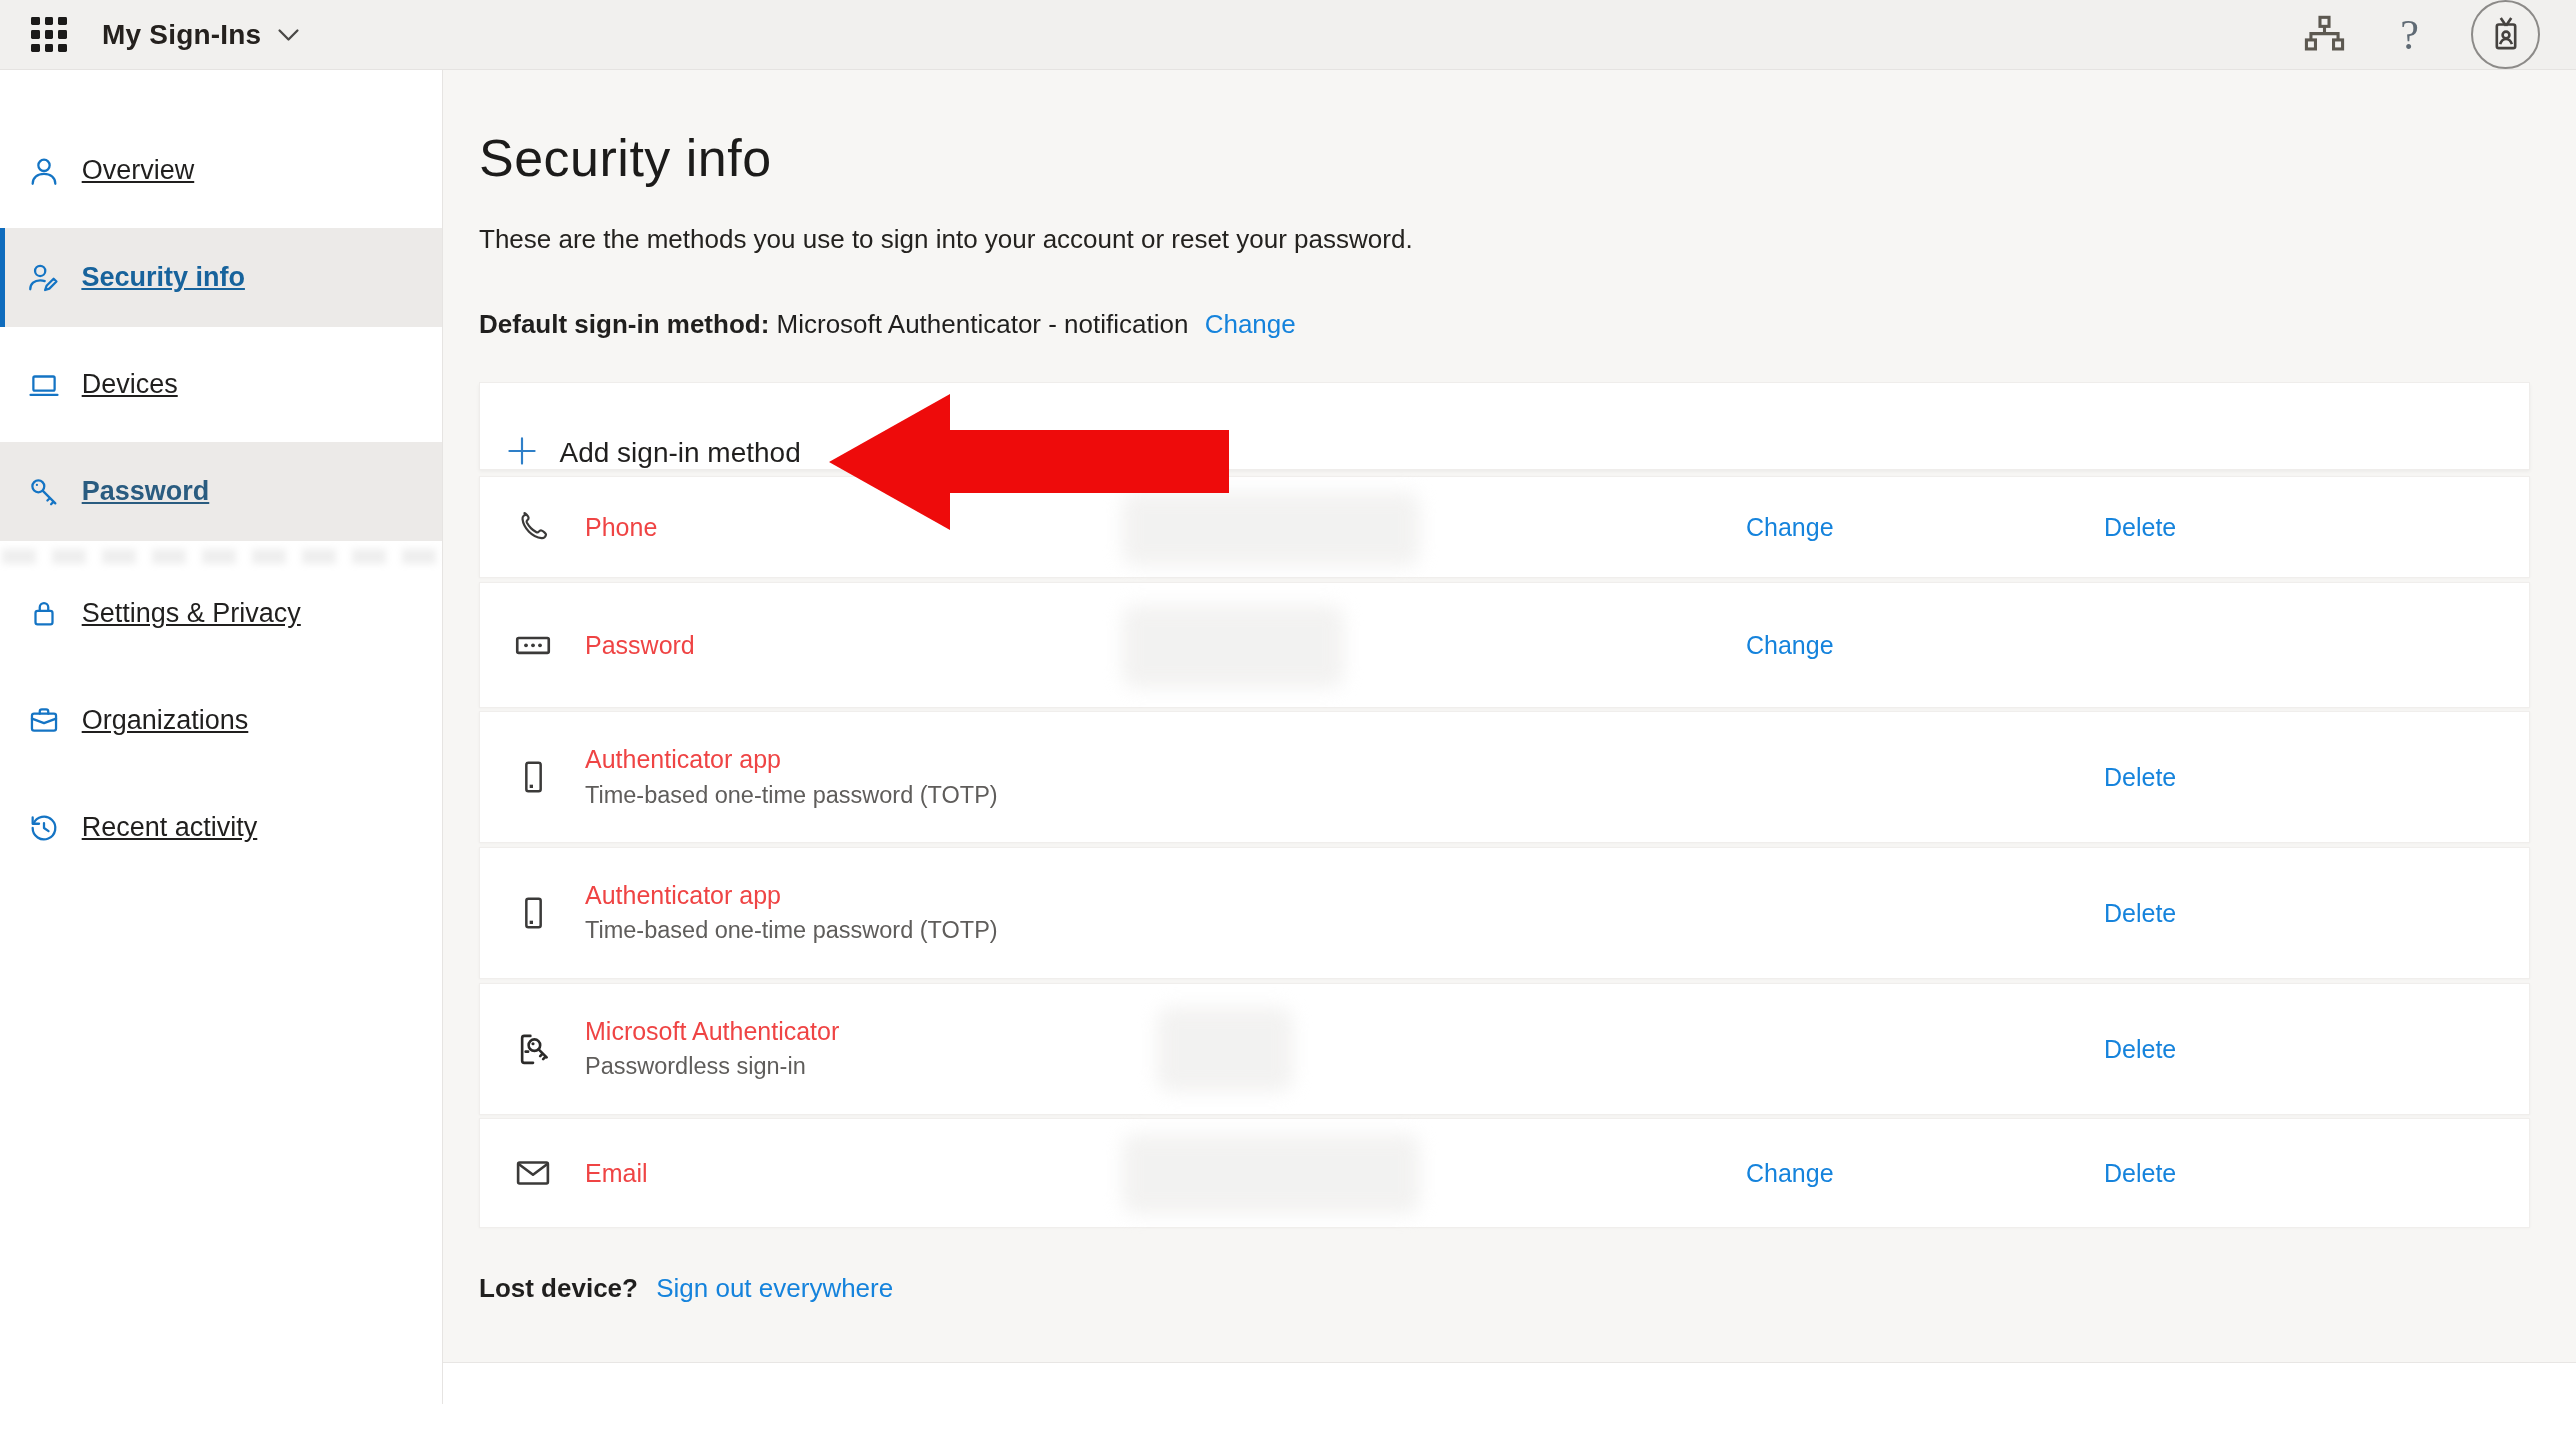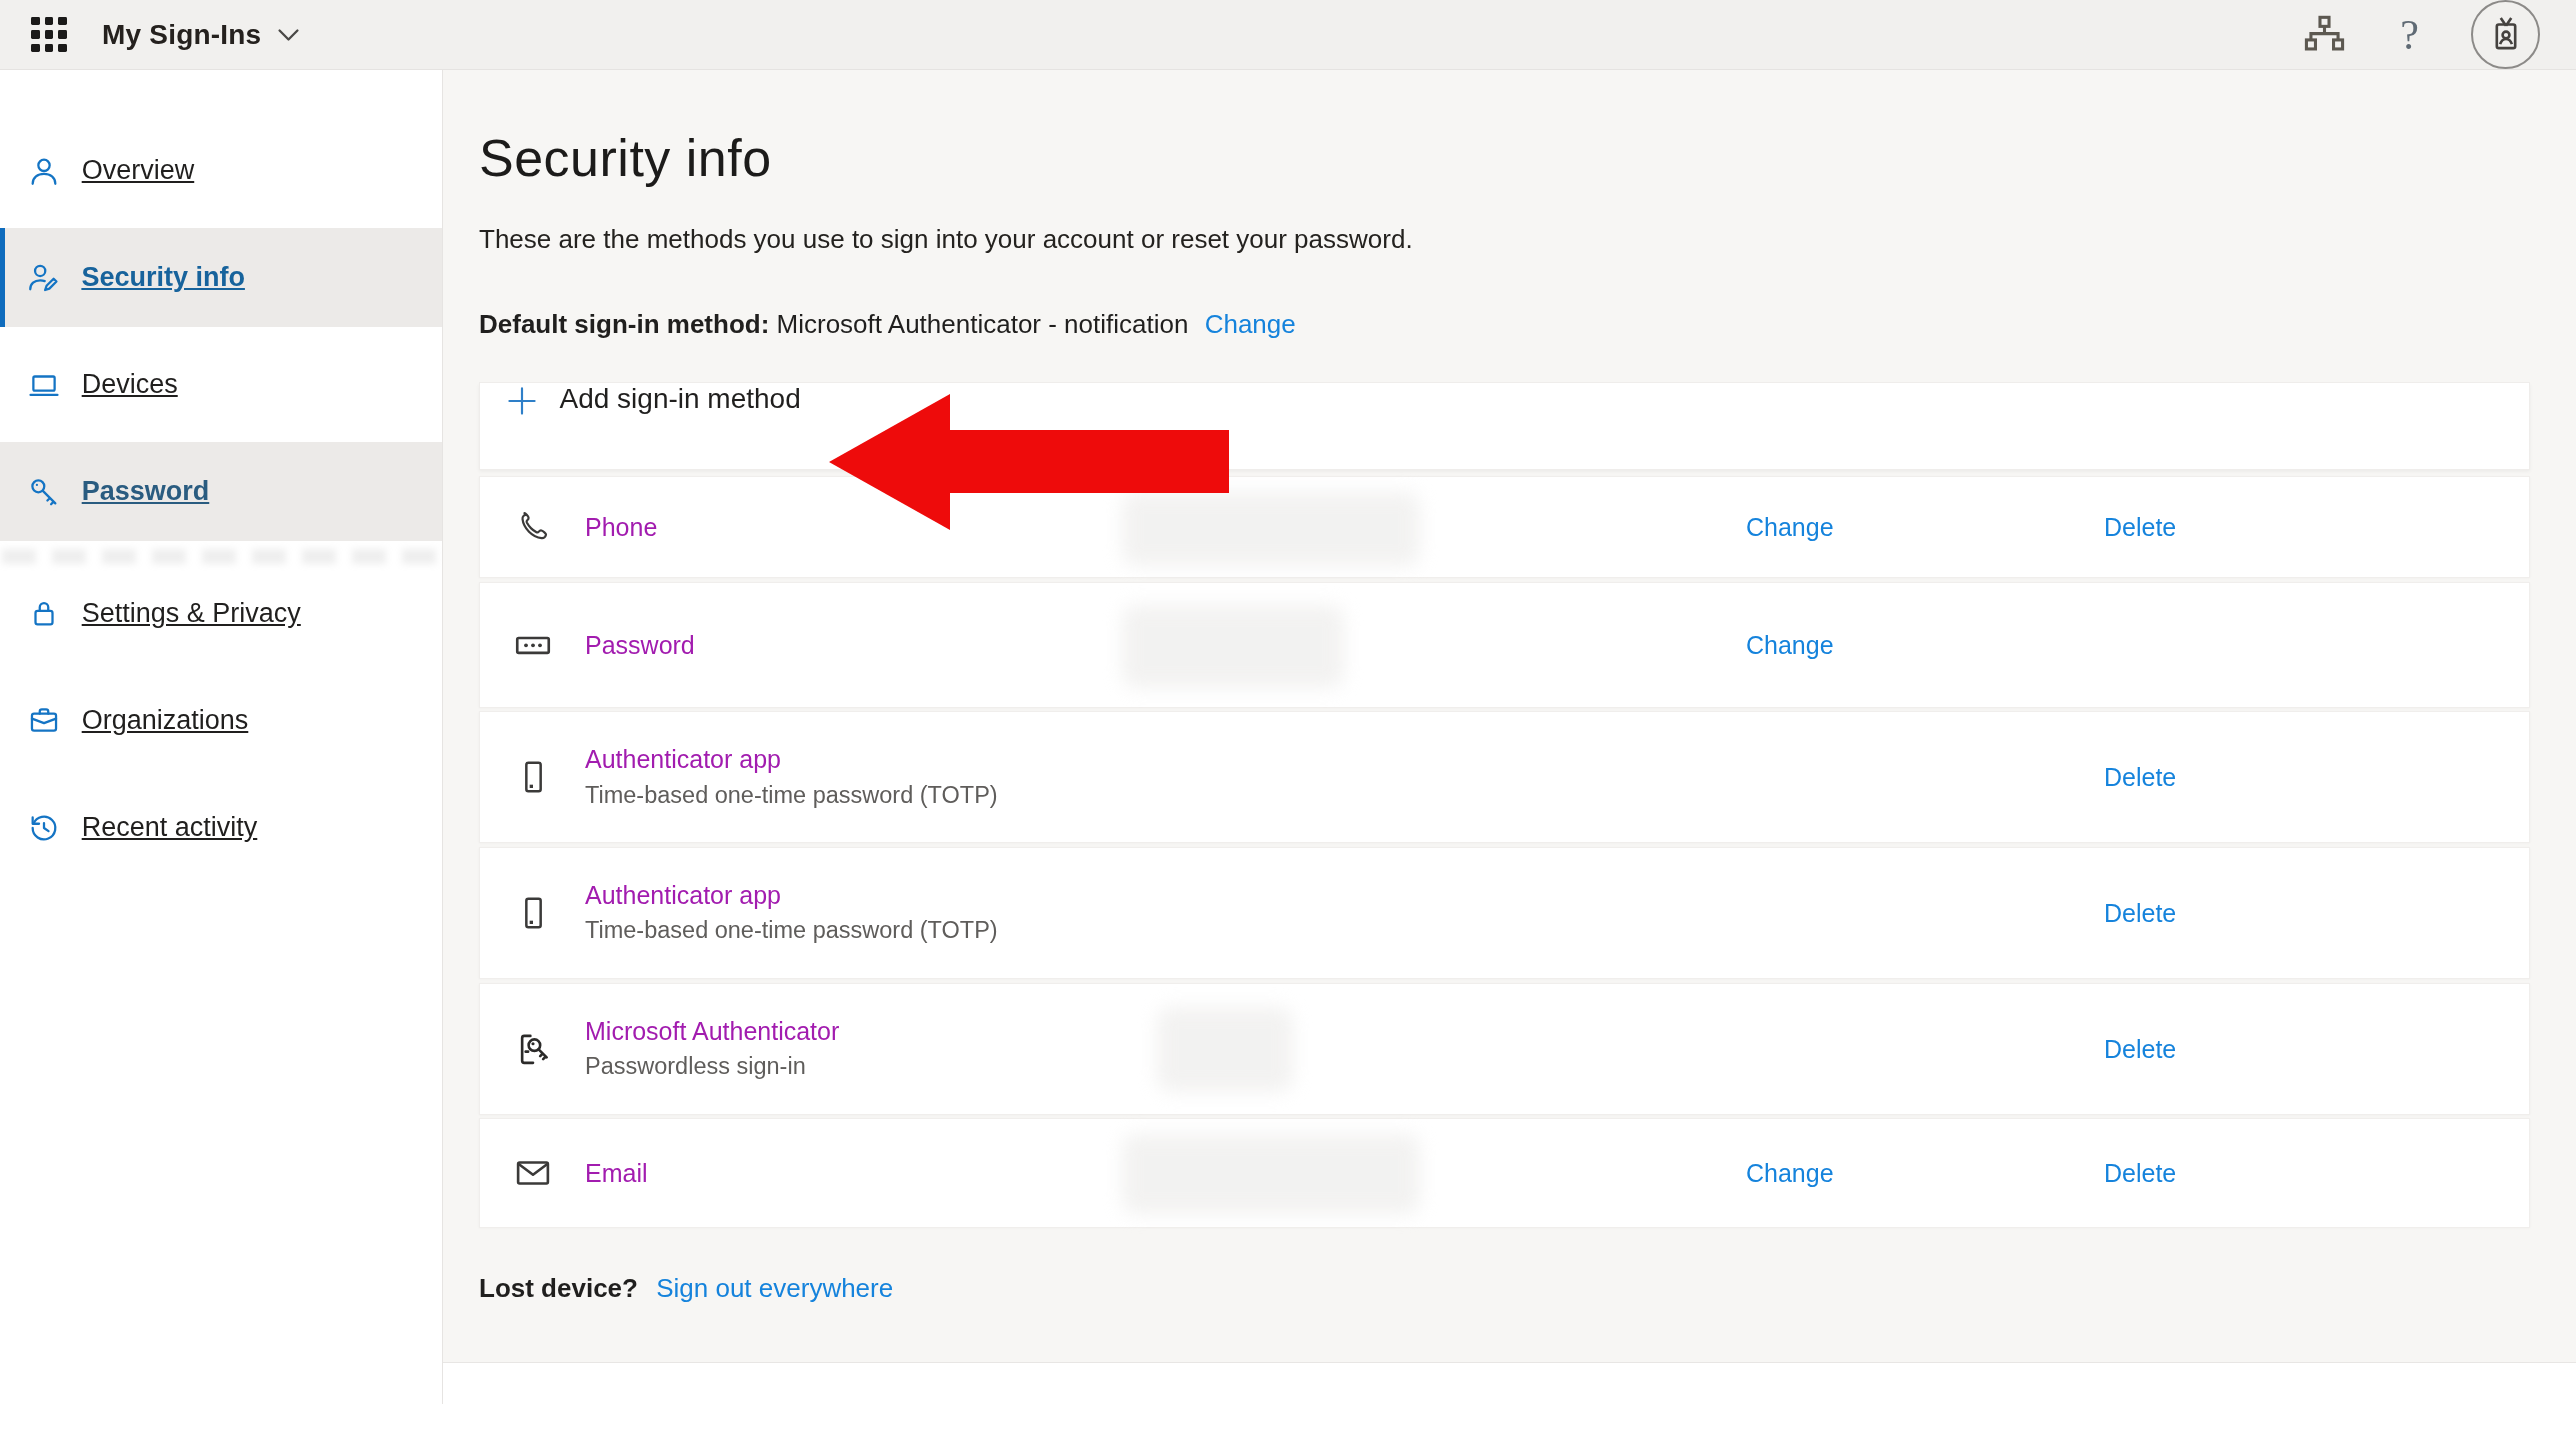--- a/index.html
+++ b/index.html
@@ -42,31 +42,31 @@
   .main { flex:1; background:#f7f6f4; position:relative; padding-left:36px; }
   .page-title { margin-top:58px; font-size:52px; font-weight:300; color:#1c1b1a; letter-spacing:0.5px; }
   .page-desc { margin-top:36px; font-size:26px; color:#24221f; }
   .default-line { margin-top:54px; font-size:26px; }
   .default-line b { font-weight:bold; }
   .link { color:#1583dc; cursor:pointer; text-decoration:none; }
   .default-line .link { margin-left:9px; }
 
   .card-area { width:2051px; margin-top:42px; }
   .add-card { height:88px; background:#fff; border:0.9px solid #efedeb;
-              box-shadow:0 1.8px 3.6px rgba(0,0,0,.05); display:flex; align-items:flex-start;
+              box-shadow:0 1.8px 3.6px rgba(0,0,0,.05); display:flex; align-items:flex-end;
               padding-left:23.5px; cursor:pointer; }
   .add-label { font-size:28px; color:#201f1e; margin-left:20px; }
 
   .rows { margin-top:6.3px; }
   .method-row { position:relative; background:#fff; border:0.9px solid #f0eeec;
                 box-shadow:0 0.9px 2.7px rgba(0,0,0,.04); margin-bottom:3.6px; }
   .row-ico { position:absolute; left:29px; top:50%; transform:translateY(-50%);
              width:47px; display:flex; justify-content:center; }
   .row-text { position:absolute; left:105px; top:50%; transform:translateY(-50%); }
-  .row-title { font-size:25px; color:#a21caf; }
+  .row-title { font-size:25px; color:#ef4444; }
   .row-sub { font-size:23.5px; color:#5f5d5b; margin-top:7.2px; }
   .action { position:absolute; top:50%; transform:translateY(-50%); font-size:25px; }
   .action.change { left:1266px; }
   .action.delete { left:1624px; }
   .redacted { position:absolute; background:#e9e8e6; opacity:.55; filter:blur(9px); border-radius:14.5px; }
 
   .lost-line { margin-top:45px; font-size:26px; }
   .lost-line b { font-weight:bold; }
   .lost-line .link { margin-left:11px; }
 

